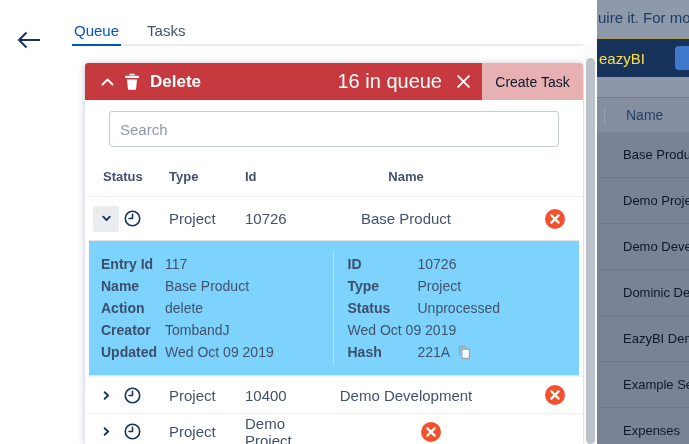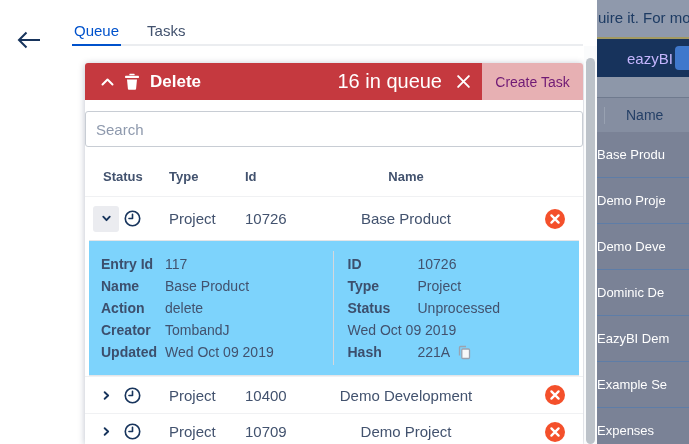--- a/index.html
+++ b/index.html
@@ -24,24 +24,24 @@
            box-shadow:0 1px 7px rgba(9,30,66,.28); }
 
   .panel-header { display:flex; height:37px; border-radius:3px 3px 0 0; overflow:hidden; }
   .header-main { flex:1; background:#c5393f; display:flex; align-items:center; gap:9px;
                  padding:0 11px 0 15px; }
   .panel-title { color:#fff; font-size:17px; font-weight:bold; margin-left:1px; }
   .spacer { flex:1; }
   .queue-count { color:#fff; font-size:20px; }
   .icon-wrap { display:flex; align-items:center; }
   .close-btn { margin-left:5px; cursor:pointer; display:flex; }
-  .create-task { width:101px; background:#e7b0b3; color:#701a75; font-size:14px;
+  .create-task { width:101px; background:#e7b0b3; color:#0f172a; font-size:14px;
                  display:flex; align-items:center; justify-content:center; cursor:pointer; }
 
-  .search-wrap { padding:11px 0 9px; }
+  .search-wrap { padding:11px 24px 9px; }
   input.search { width:100%; height:36px; border:1px solid #c8cdd4; border-radius:3px;
                  font-size:15px; color:#42526e; padding:0 10px; outline:none;
                  font-family:"Liberation Sans", sans-serif; }
   input.search::placeholder { color:#8e99ad; }
 
   .thead { display:grid; grid-template-columns:76px 76px 90px 1fr 56px; align-items:center;
            height:40px; padding-left:8px; font-size:13px; font-weight:bold; color:#42526e; }
   .th-status { padding-left:10px; }
   .th-name { text-align:center; padding-right:50px; }
 
@@ -70,30 +70,30 @@
   .scroll-track { position:absolute; left:584px; top:46px; width:13px; height:398px; background:#fafbfc; }
   .scroll-thumb { position:absolute; left:2px; top:12px; width:9px; height:386px;
                   background:#bcc2c9; border-radius:6px; cursor:pointer; }
 
   
   .right-region { position:absolute; left:597px; top:0; width:92px; height:444px; overflow:hidden; }
   .bg-banner { height:37px; background:#8f99ac; color:#1d3b63; font-size:15px; line-height:36px;
                white-space:nowrap; padding-left:1px; overflow:hidden; }
   .tan-line { height:2px; background:#a39a62; }
   .bg-navbar { height:38px; background:#17335c; position:relative; display:flex; align-items:center; }
-  .brand { color:#c4b5fd; font-size:15px; margin-left:30px; }
+  .brand { color:#fde047; font-size:15px; margin-left:2px; }
   .nav-btn { position:absolute; right:0; top:7px; width:14px; height:24px; background:#3f78cc;
              border-radius:4px 0 0 4px; }
   .bg-substrip { height:20px; background:#8d97a9; }
   .bg-thead { height:35px; background:#858ea1; border-top:1px solid #6f7a8e; position:relative;
               display:flex; align-items:center; color:#243f66; font-size:14px; }
   .bg-thead .tick { position:absolute; left:7px; top:9px; width:1px; height:17px; background:#98a1b1; }
   .bg-thead .bg-th-label { margin-left:29px; }
-  .bg-row { height:46px; background:#7a8296; border-bottom:1px solid #5e7da7; color:#ffffff;
-            font-size:13px; line-height:46px; white-space:nowrap; overflow:hidden; }
+  .bg-row { height:46px; background:#7a8296; border-bottom:1px solid #5e7da7; color:#0f172a;
+            font-size:13px; line-height:46px; padding-left:26px; white-space:nowrap; overflow:hidden; }
 </style>
 </head>
 <body>
 
 <div class="left-region">
 
   <div class="back-btn">
     <span>
       <svg width="26" height="22" viewBox="0 0 26 22">
           <path d="M24 11H3M10.5 3.5L3 11l7.5 7.5" stroke="#17345c" stroke-width="2" fill="none" stroke-linejoin="miter"></path>
@@ -250,21 +250,20 @@
             <path d="M5 3.5l3.8 3.5L5 10.5" stroke="#17345c" stroke-width="2" fill="none" stroke-linecap="round" stroke-linejoin="round"></path>
           </svg>
       </span>
       <span class="clock">
         <svg width="19" height="19" viewBox="0 0 20 20">
             <circle cx="10" cy="10" r="7.6" fill="none" stroke="#17345c" stroke-width="1.7"></circle>
             <path d="M10 5.6V10H6.3" stroke="#17345c" stroke-width="1.7" fill="none" stroke-linecap="round" stroke-linejoin="round"></path>
           </svg>
       </span>
       <span>Project</span>
-      <span>10709</span>
       <span class="c-name">Demo Project</span>
       <span class="c-del">
         <svg width="20" height="20" viewBox="0 0 20 20">
             <circle cx="10" cy="10" r="10" fill="#f4502b"></circle>
             <path d="M6.4 6.4l7.2 7.2M13.6 6.4l-7.2 7.2" stroke="#fff" stroke-width="2.3" stroke-linecap="round"></path>
           </svg>
       </span>
     </div>
 
   </div>

